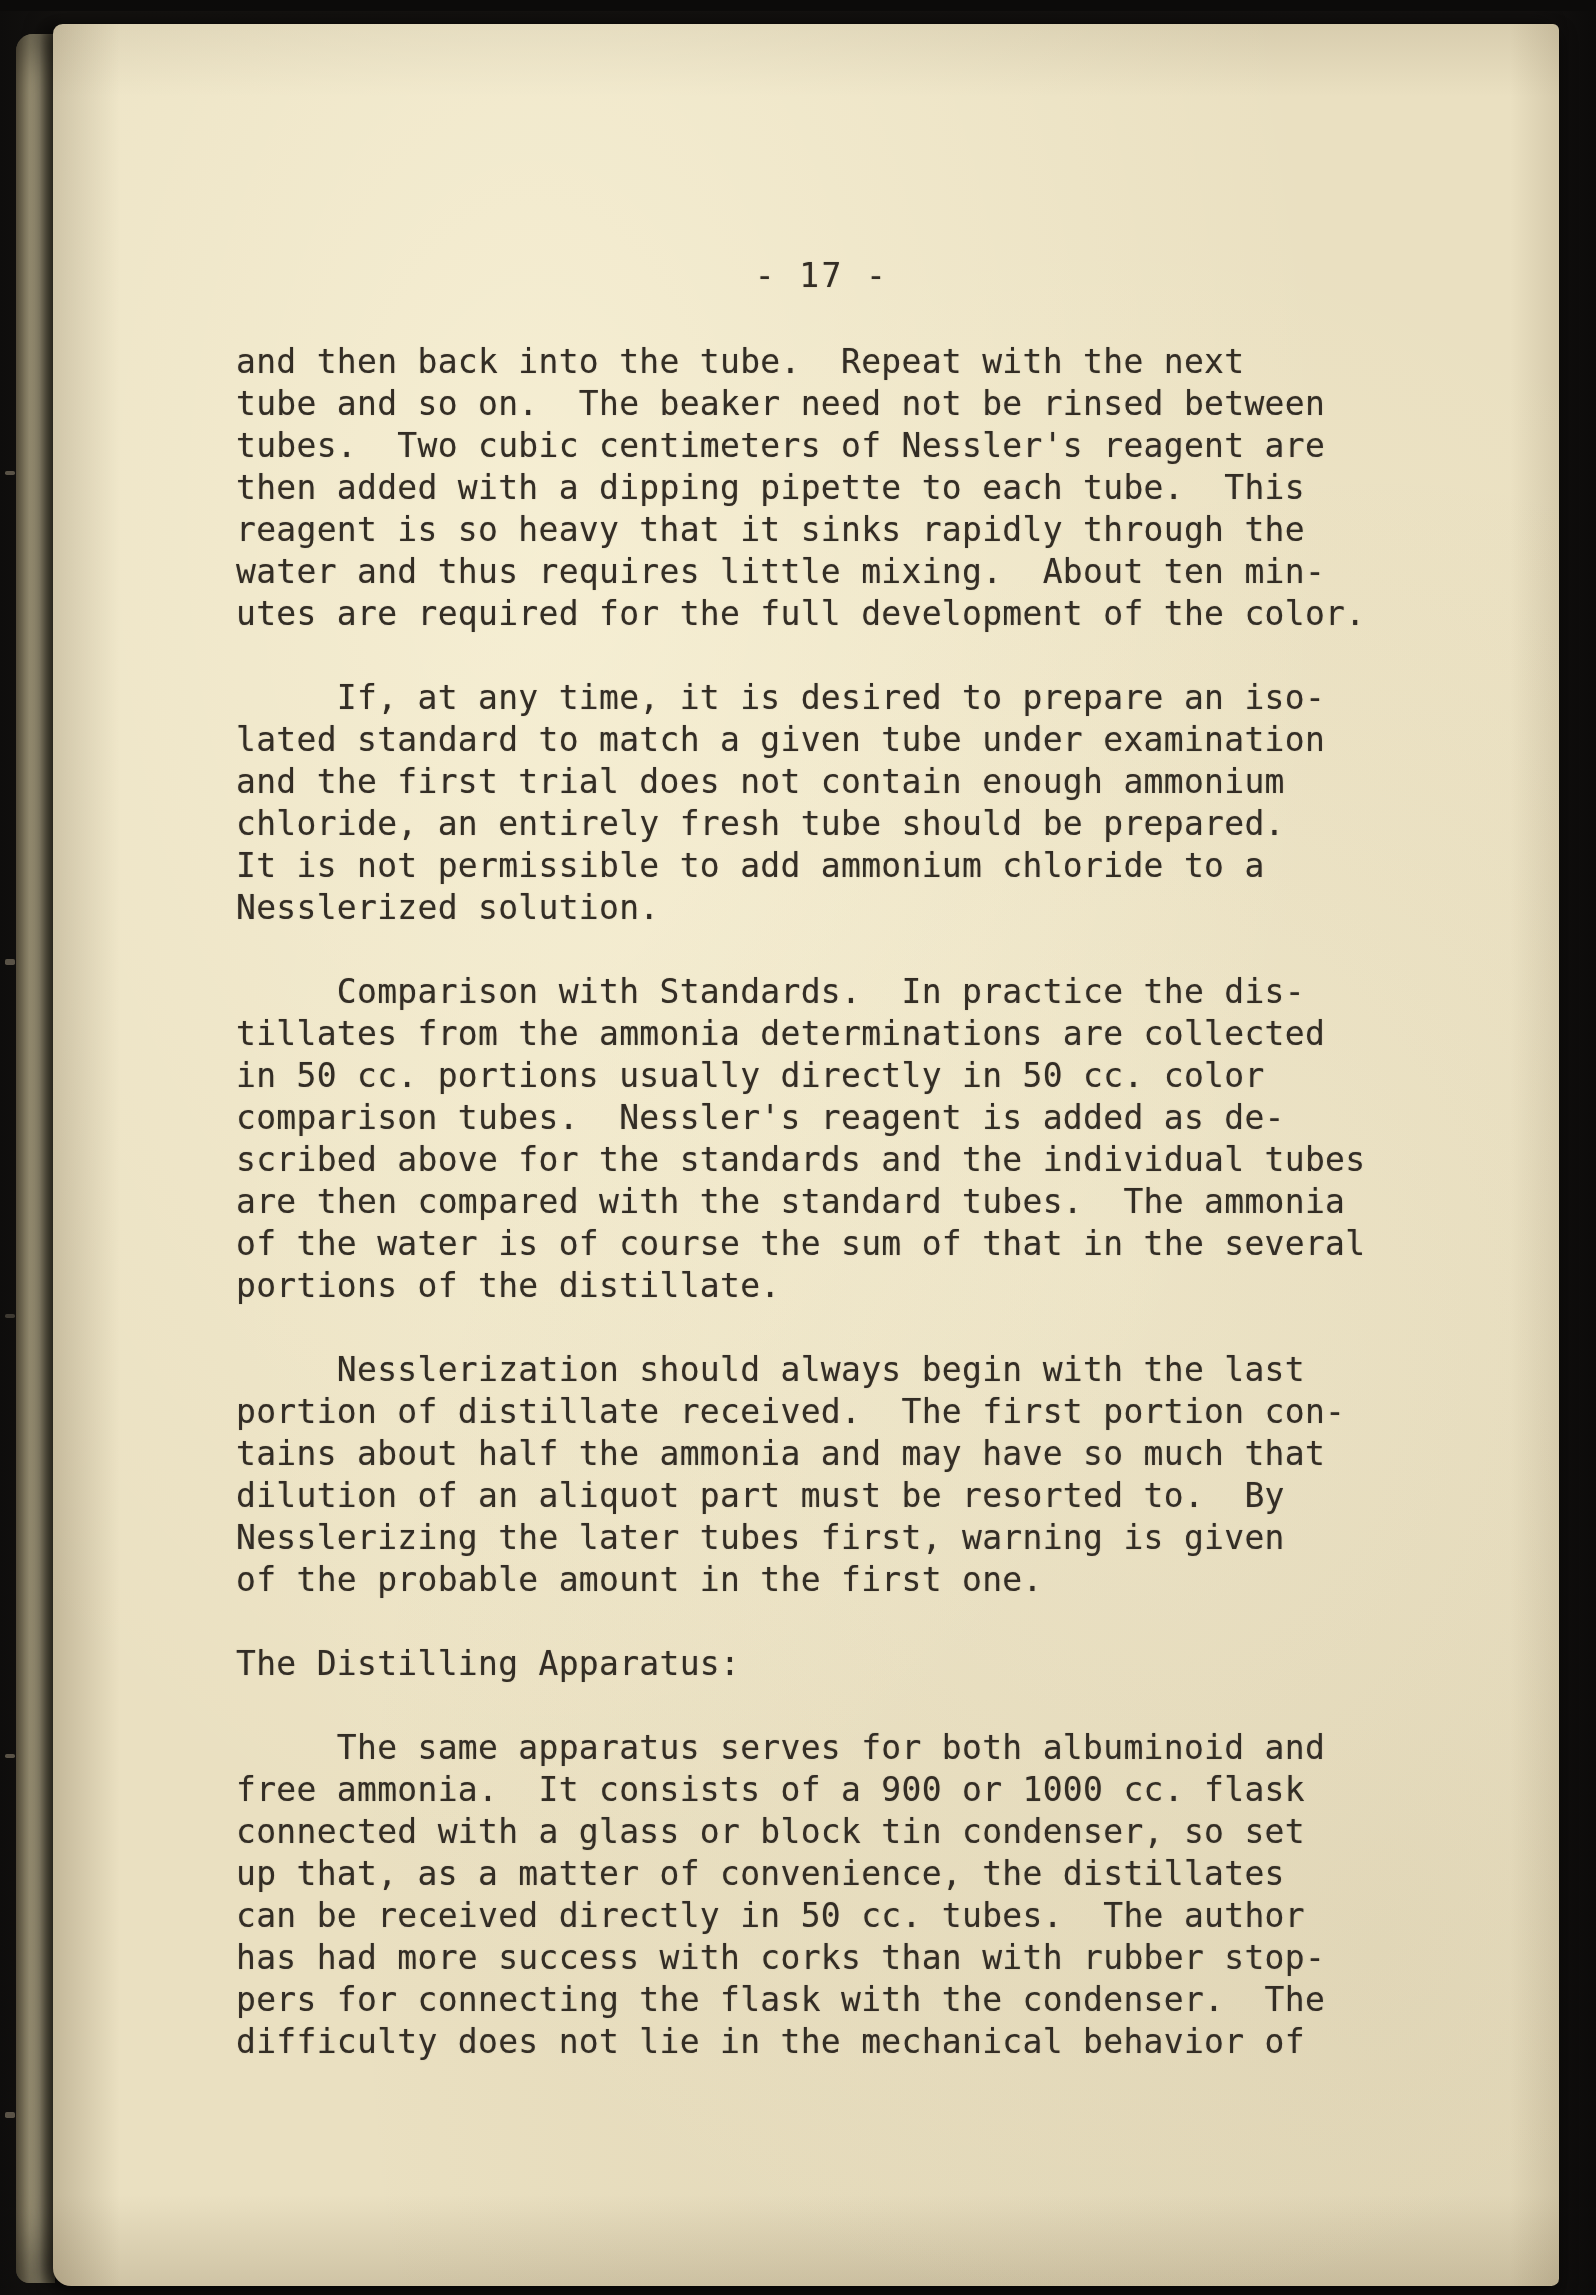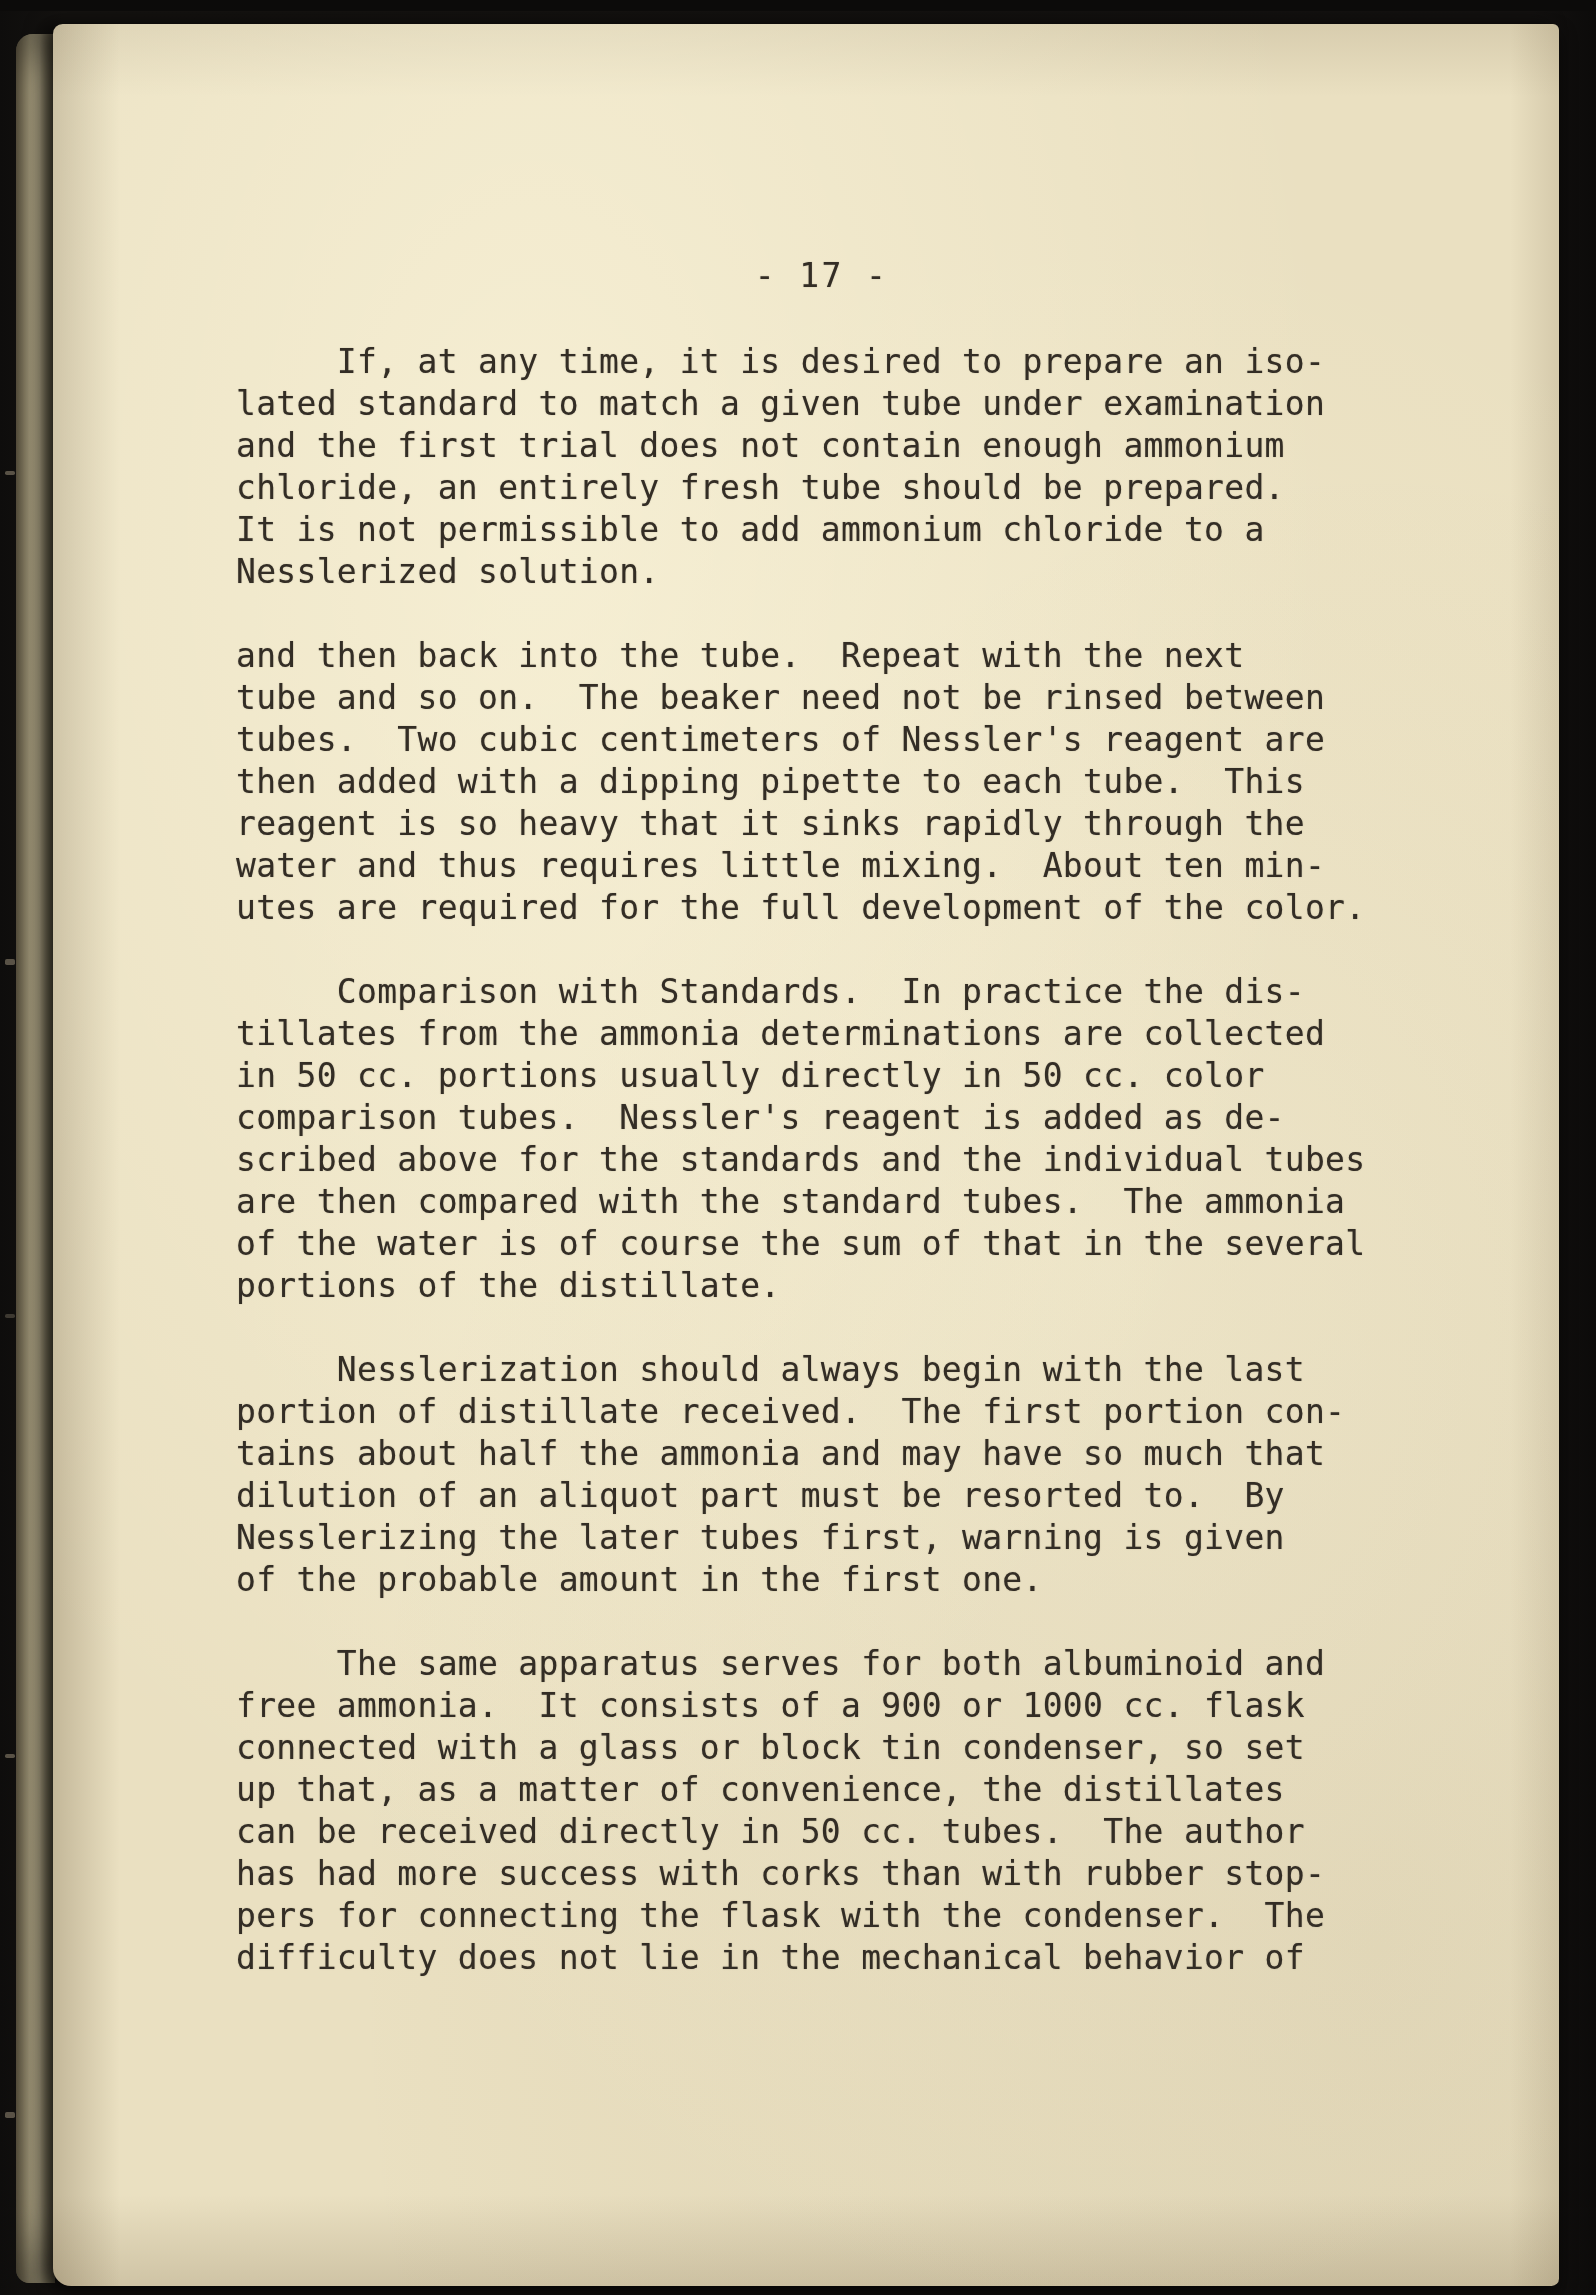--- a/index.html
+++ b/index.html
@@ -103,51 +103,52 @@
   <div class="mark m5"></div>
 
   <div class="page-edge"></div>
 
   <div class="paper">
 
     <div class="page-number">- 17 -</div>
 
     <div class="body-text">
 
-      <p>     If, at any time, it is desired to prepare an iso-
-lated standard to match a given tube under examination
-and the first trial does not contain enough ammonium
-chloride, an entirely fresh tube should be prepared.
-It is not permissible to add ammonium chloride to a
-Nesslerized solution.</p>
-
       <p>and then back into the tube.  Repeat with the next
 tube and so on.  The beaker need not be rinsed between
 tubes.  Two cubic centimeters of Nessler's reagent are
 then added with a dipping pipette to each tube.  This
 reagent is so heavy that it sinks rapidly through the
 water and thus requires little mixing.  About ten min-
 utes are required for the full development of the color.</p>
+
+      <p>     If, at any time, it is desired to prepare an iso-
+lated standard to match a given tube under examination
+and the first trial does not contain enough ammonium
+chloride, an entirely fresh tube should be prepared.
+It is not permissible to add ammonium chloride to a
+Nesslerized solution.</p>
 
       <p>     Comparison with Standards.  In practice the dis-
 tillates from the ammonia determinations are collected
 in 50 cc. portions usually directly in 50 cc. color
 comparison tubes.  Nessler's reagent is added as de-
 scribed above for the standards and the individual tubes
 are then compared with the standard tubes.  The ammonia
 of the water is of course the sum of that in the several
 portions of the distillate.</p>
 
       <p>     Nesslerization should always begin with the last
 portion of distillate received.  The first portion con-
 tains about half the ammonia and may have so much that
 dilution of an aliquot part must be resorted to.  By
 Nesslerizing the later tubes first, warning is given
 of the probable amount in the first one.</p>
 
+      <p class="section-heading">The Distilling Apparatus:</p>
 
       <p>     The same apparatus serves for both albuminoid and
 free ammonia.  It consists of a 900 or 1000 cc. flask
 connected with a glass or block tin condenser, so set
 up that, as a matter of convenience, the distillates
 can be received directly in 50 cc. tubes.  The author
 has had more success with corks than with rubber stop-
 pers for connecting the flask with the condenser.  The
 difficulty does not lie in the mechanical behavior of</p>
 

